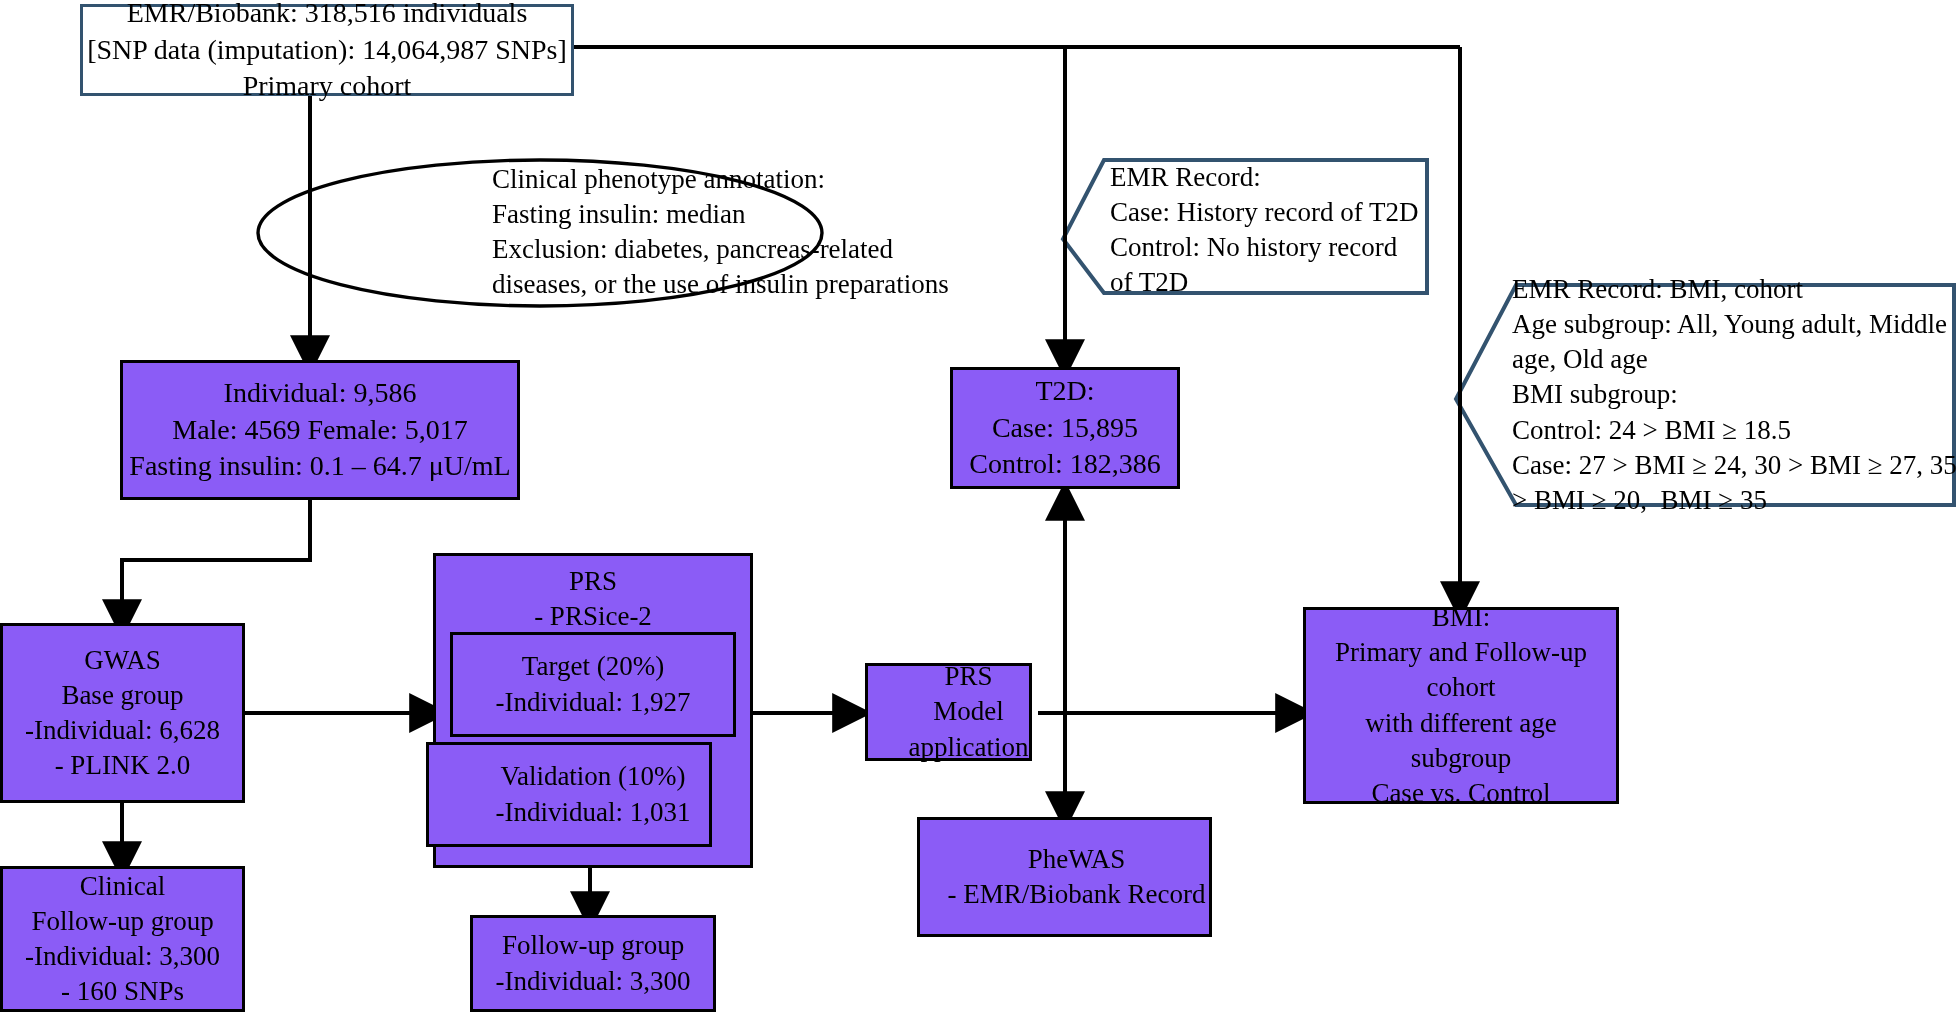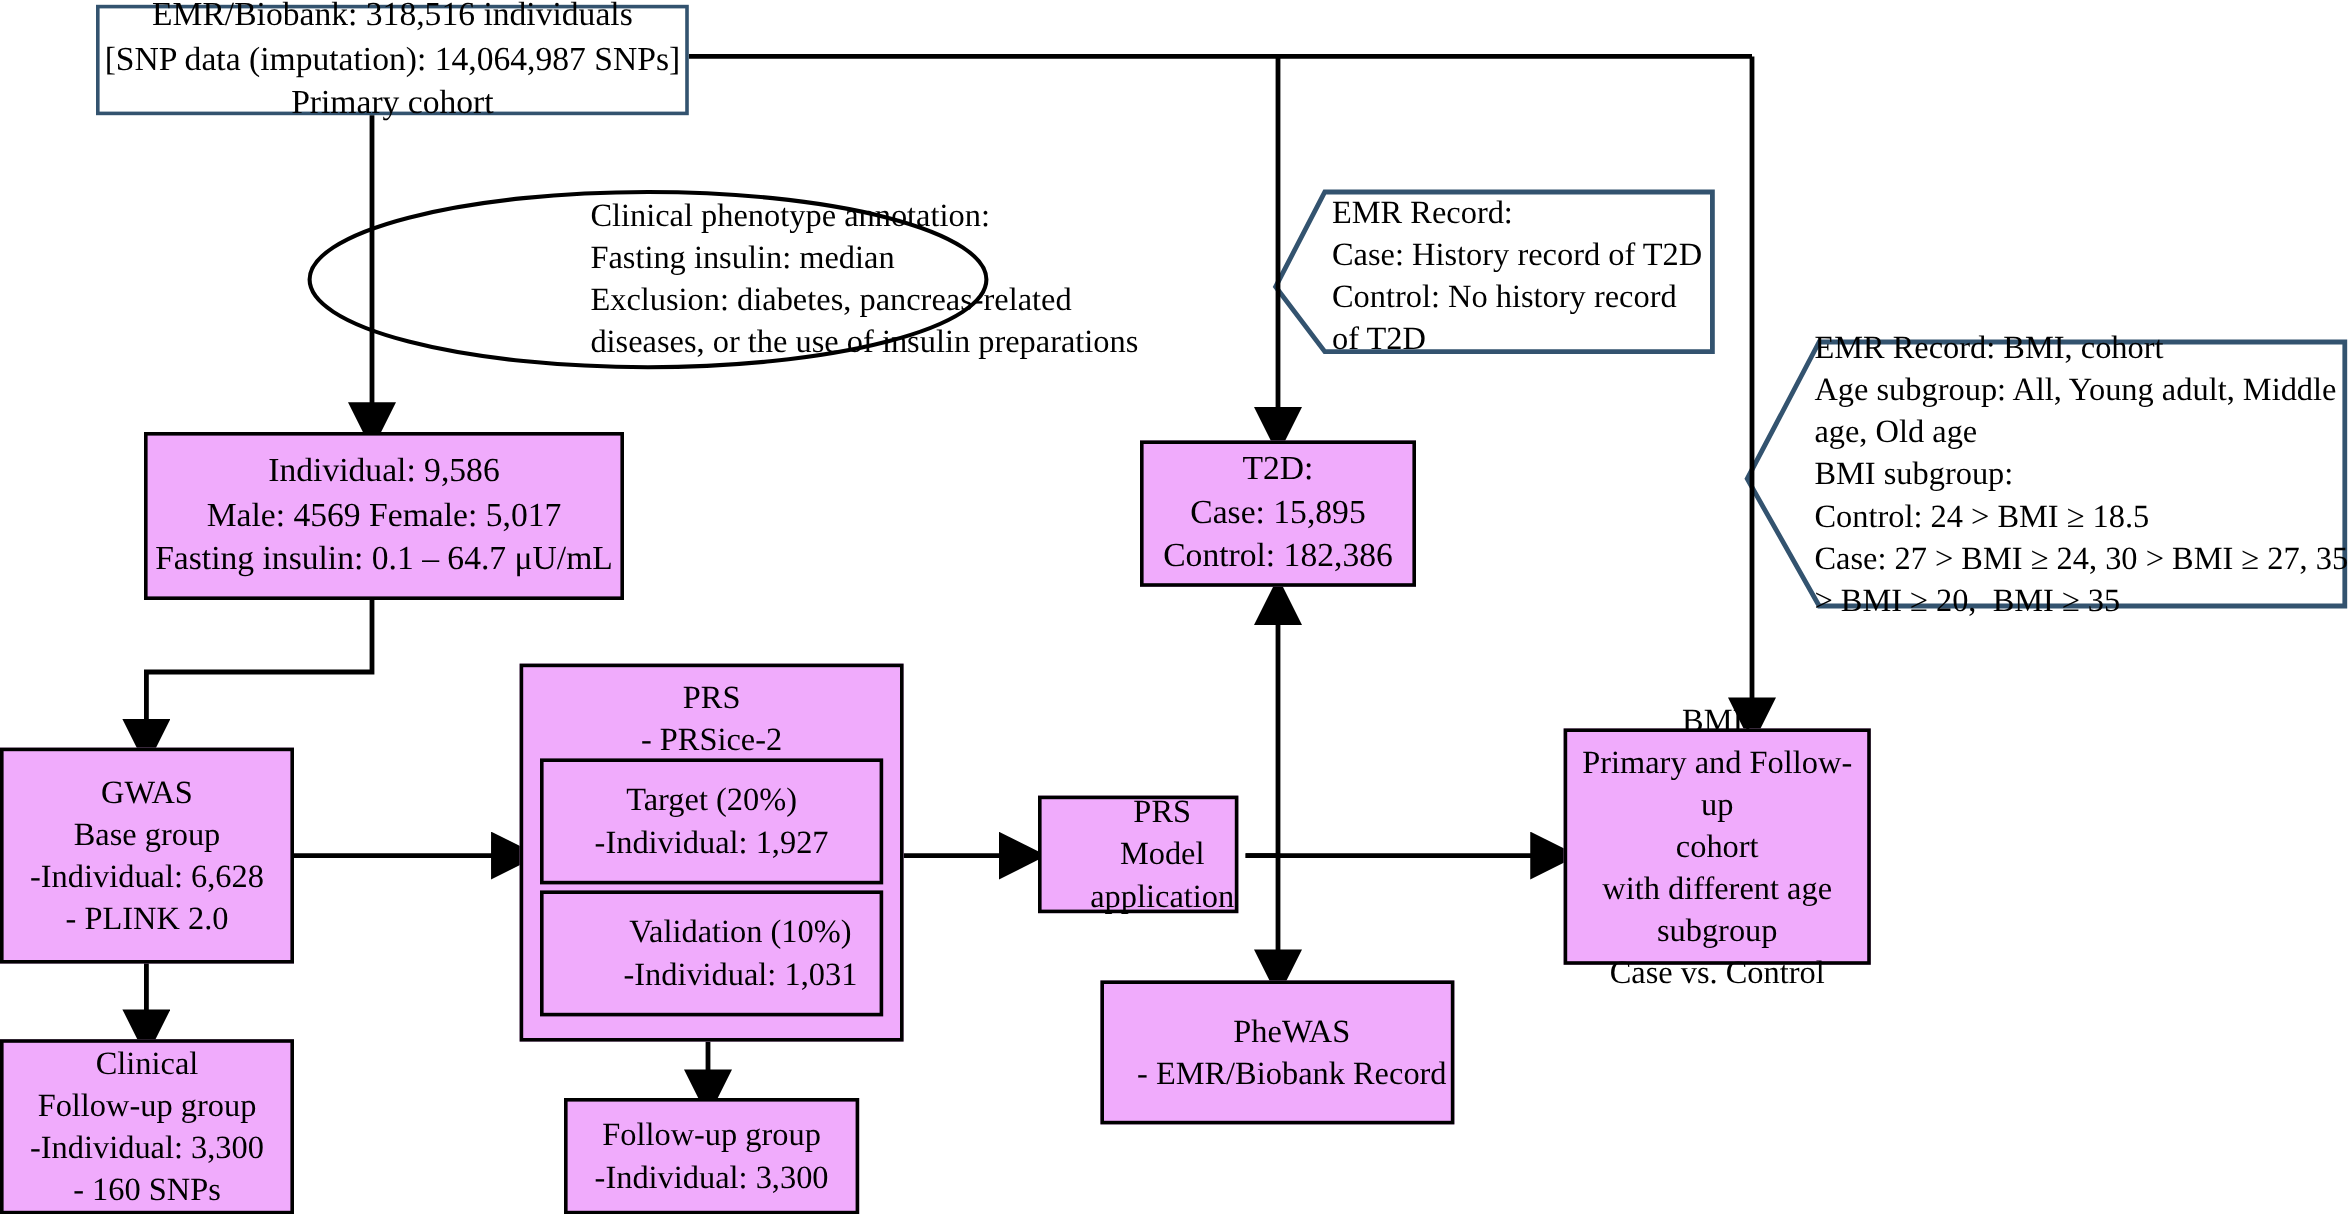--- a/index.html
+++ b/index.html
@@ -29,21 +29,21 @@
     flex-direction: column;
     justify-content: center;
     text-align: center;
     color: #000000;
     line-height: 1.30;
     white-space: pre-wrap;
   }
   .node .ln { display: block; width: 100%; }
   .box-black {
     border: 3px solid #000000;
-    background: #f0abfc;
+    background: #8b5cf6;
   }
   .box-blue {
     border: 3px solid #33536f;
     background: #ffffff;
   }
   .txt-left { text-align: left; align-items: flex-start; }
   .f28 { font-size: 28px; }
   .f27 { font-size: 27px; }
   .transparent-node {
     background: transparent;
@@ -151,41 +151,41 @@
   <div class="node box-black f27" style="left:433px; top:553px; width:320px; height:315px; justify-content:flex-start; padding-top:8px;">
     <span class="ln">PRS</span>
     <span class="ln">- PRSice-2</span>
   </div>
 
   <div class="node box-black f27" style="left:450px; top:632px; width:286px; height:105px;">
     <span class="ln">Target (20%)</span>
     <span class="ln">-Individual: 1,927</span>
   </div>
 
-  <div class="node box-black f27" style="left:450px; top:742px; width:286px; height:105px;padding-left:48px;">
+  <div class="node box-black f27" style="left:426px; top:742px; width:286px; height:105px;padding-left:48px;">
     <span class="ln">Validation (10%)</span>
     <span class="ln">-Individual: 1,031</span>
   </div>
 
   <div class="node box-black f27" style="left:470px; top:915px; width:246px; height:97px;">
     <span class="ln">Follow-up group</span>
     <span class="ln">-Individual: 3,300</span>
   </div>
 
   <div class="node box-black f27" style="left:865px; top:663px; width:167px; height:98px;padding-left:40px;">
     <span class="ln">PRS Model</span>
     <span class="ln">application</span>
   </div>
 
   <div class="node box-black f27" style="left:917px; top:817px; width:295px; height:120px;padding-left:24px;">
     <span class="ln">PheWAS</span>
     <span class="ln">- EMR/Biobank Record</span>
   </div>
 
-  <div class="node box-black f27" style="left:1303px; top:607px; width:256px; height:197px;">
+  <div class="node box-black f27" style="left:1303px; top:607px; width:316px; height:197px;">
     <span class="ln">BMI:</span>
     <span class="ln">Primary and Follow-up</span>
     <span class="ln">cohort</span>
     <span class="ln">with different age</span>
     <span class="ln">subgroup</span>
     <span class="ln">Case vs. Control</span>
   </div>
 
 </div>
 

